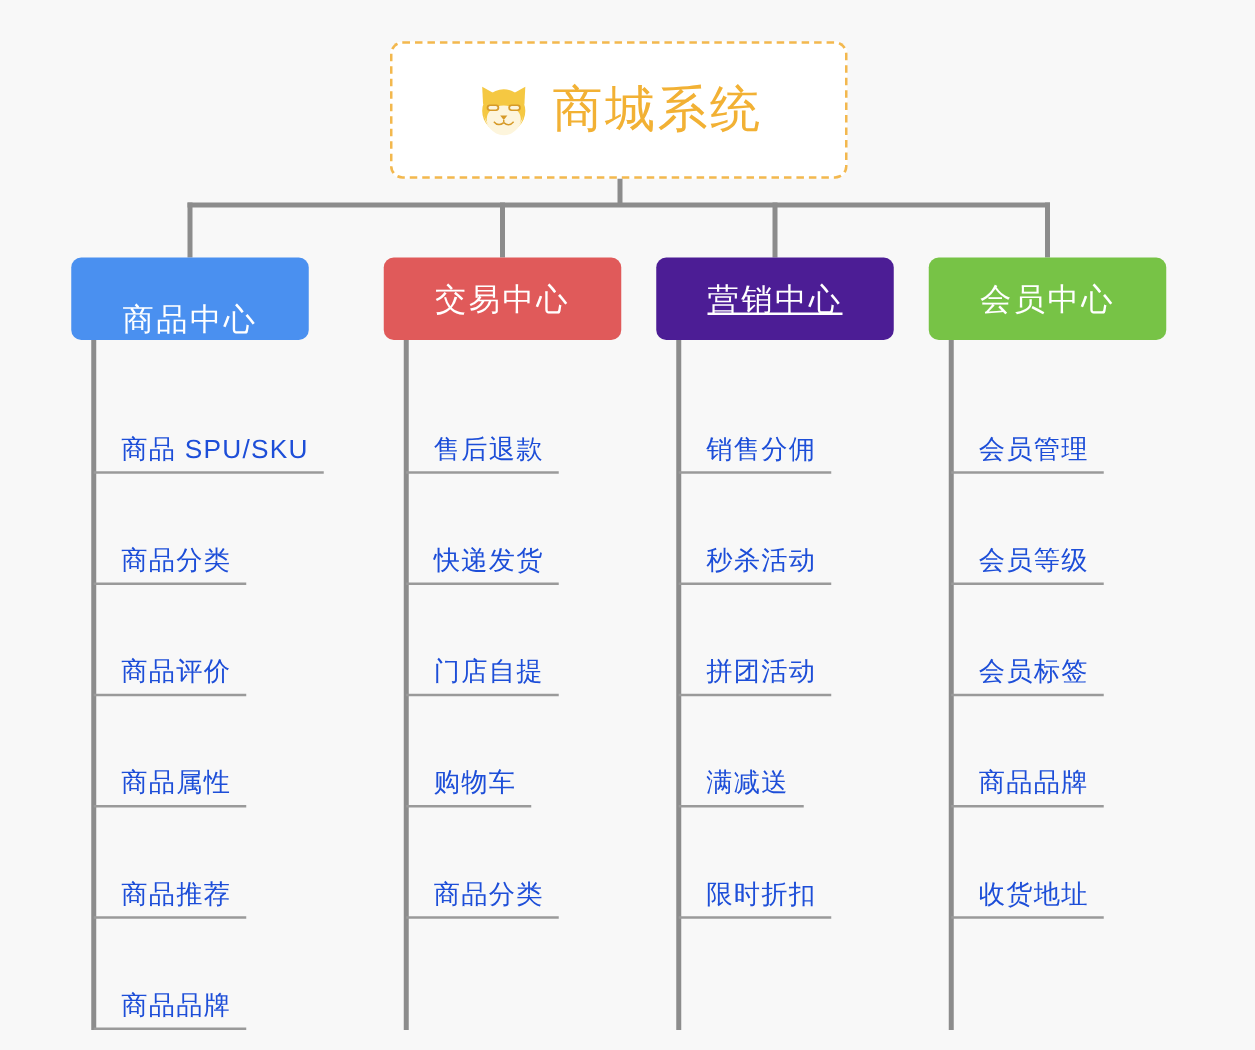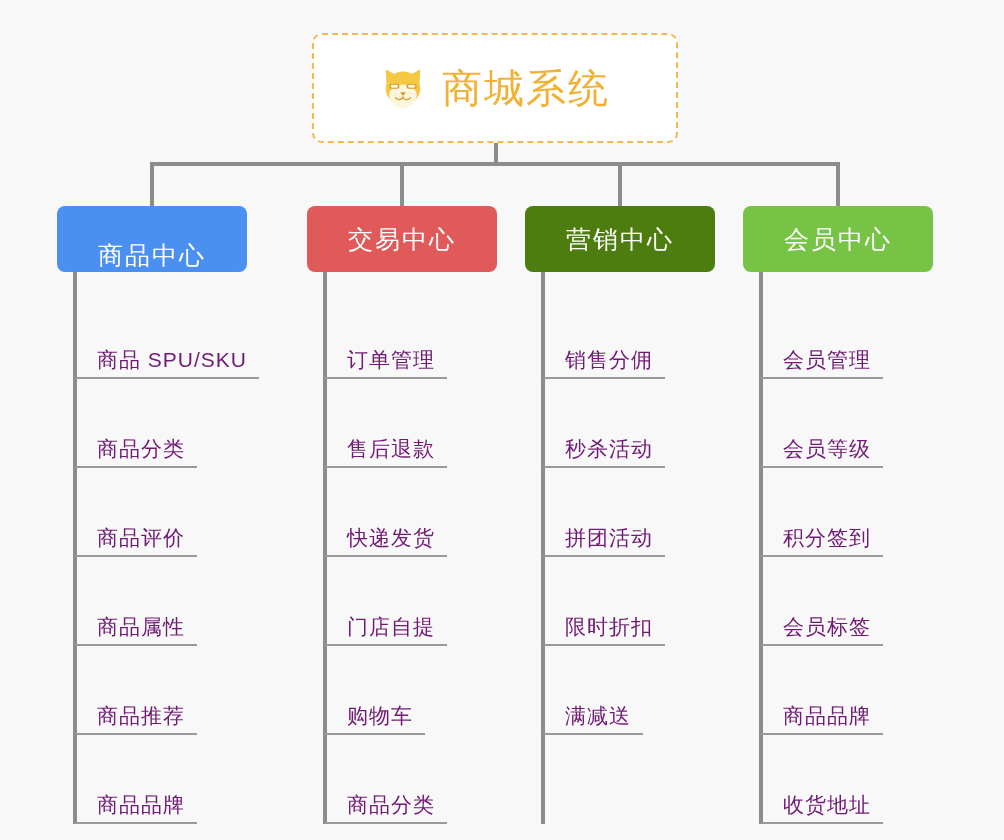--- a/index.html
+++ b/index.html
@@ -113,21 +113,21 @@
   .leaf-inner {
     position: relative;
     display: inline-block;
     padding: 0 12px 6px 22px;
     border-bottom: 2px solid #9a9a9a;
     white-space: nowrap;
   }
 
   .leaf-label {
     font-size: 21px;
-    color: #701a75;
+    color: #1d4ed8;
     letter-spacing: 1px;
     line-height: 1.1;
   }
 </style>
 </head>
 <body style="background: rgb(248, 248, 248);">
 
 <div id="diagram" style="background: rgb(248, 248, 248);">
 
   <div class="root-card" style="border-color: rgb(243, 184, 78); background: rgb(255, 255, 255);">
@@ -189,80 +189,74 @@
     </div>
   </div>
 
   <div class="column col-2">
     <div class="cat-box" style="background: rgb(224, 90, 90);">
       <span>交易中心</span>
     </div>
     <div class="leaf-stack">
       <div class="rail" style="background: rgb(140, 140, 140); height: 552px;"></div>
       <div class="leaf">
-          <span class="leaf-inner"><span class="leaf-label">订单管理</span></span>
-        </div>
-      <div class="leaf">
           <span class="leaf-inner"><span class="leaf-label">售后退款</span></span>
         </div>
       <div class="leaf">
           <span class="leaf-inner"><span class="leaf-label">快递发货</span></span>
         </div>
       <div class="leaf">
           <span class="leaf-inner"><span class="leaf-label">门店自提</span></span>
         </div>
       <div class="leaf">
           <span class="leaf-inner"><span class="leaf-label">购物车</span></span>
         </div>
       <div class="leaf">
           <span class="leaf-inner"><span class="leaf-label">商品分类</span></span>
         </div>
     </div>
   </div>
 
   <div class="column col-3">
-    <div class="cat-box" style="background: #4d7c0f;">
+    <div class="cat-box" style="background: #4c1d95; text-decoration: underline;">
       <span>营销中心</span>
     </div>
     <div class="leaf-stack">
       <div class="rail" style="background: rgb(140, 140, 140); height: 552px;"></div>
       <div class="leaf">
           <span class="leaf-inner"><span class="leaf-label">销售分佣</span></span>
         </div>
       <div class="leaf">
           <span class="leaf-inner"><span class="leaf-label">秒杀活动</span></span>
         </div>
       <div class="leaf">
           <span class="leaf-inner"><span class="leaf-label">拼团活动</span></span>
         </div>
       <div class="leaf">
+          <span class="leaf-inner"><span class="leaf-label">满减送</span></span>
+        </div>
+      <div class="leaf">
           <span class="leaf-inner"><span class="leaf-label">限时折扣</span></span>
-        </div>
-      <div class="leaf">
-          <span class="leaf-inner"><span class="leaf-label">满减送</span></span>
         </div>
     </div>
   </div>
 
   <div class="column col-4">
     <div class="cat-box" style="background: rgb(119, 195, 70); align-items: center;">
       <span>会员中心</span>
     </div>
     <div class="leaf-stack">
       <div class="rail" style="background: rgb(140, 140, 140); height: 552px;"></div>
       <div class="leaf">
           <span class="leaf-inner"><span class="leaf-label">会员管理</span></span>
         </div>
       <div class="leaf">
           <span class="leaf-inner"><span class="leaf-label">会员等级</span></span>
         </div>
       <div class="leaf">
-          <span class="leaf-inner"><span class="leaf-label">积分签到</span></span>
-        </div>
-      <div class="leaf">
           <span class="leaf-inner"><span class="leaf-label">会员标签</span></span>
         </div>
       <div class="leaf">
           <span class="leaf-inner"><span class="leaf-label">商品品牌</span></span>
         </div>
       <div class="leaf">
           <span class="leaf-inner"><span class="leaf-label">收货地址</span></span>
         </div>
     </div>
   </div>

